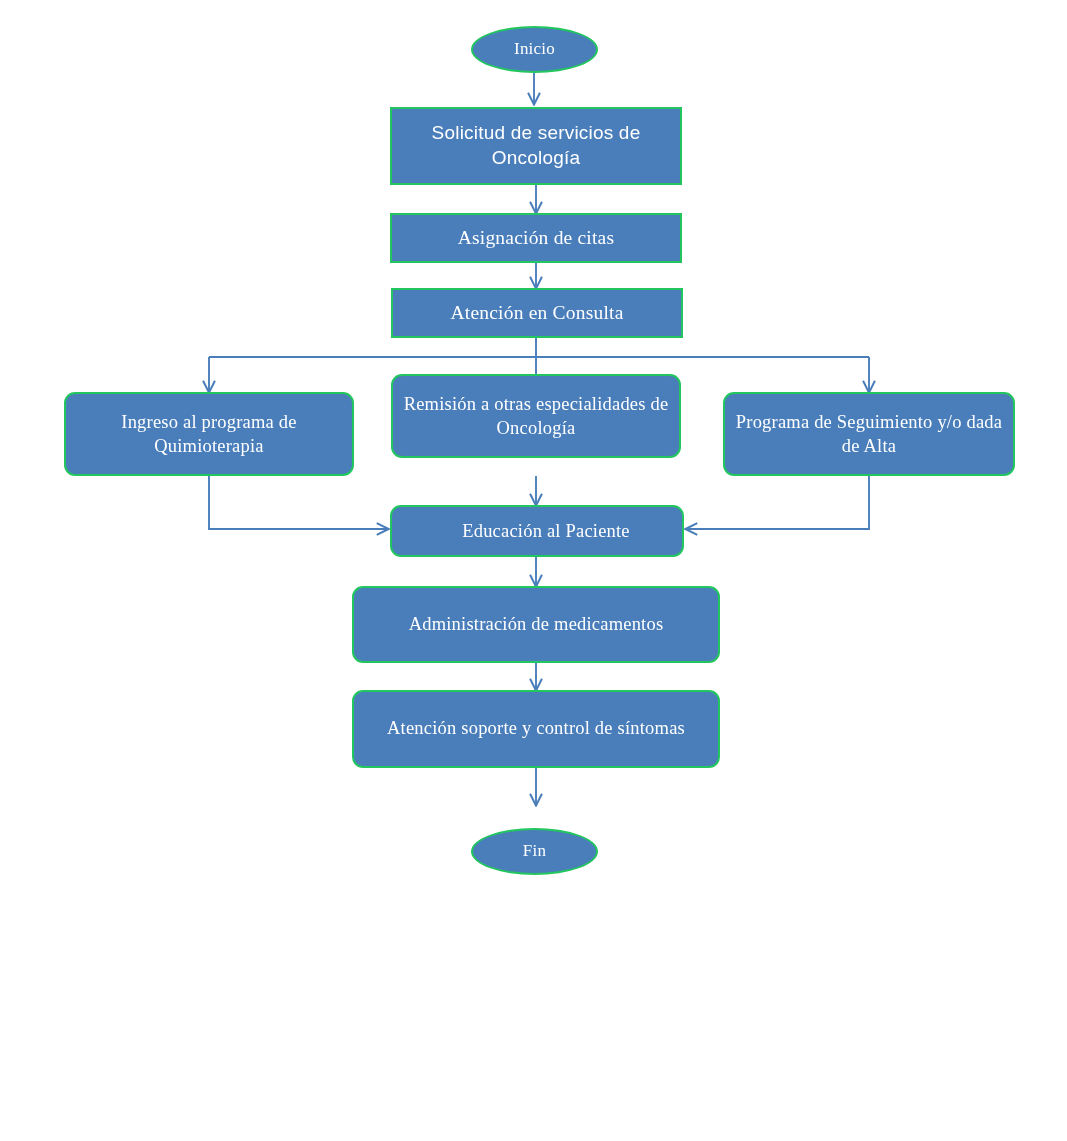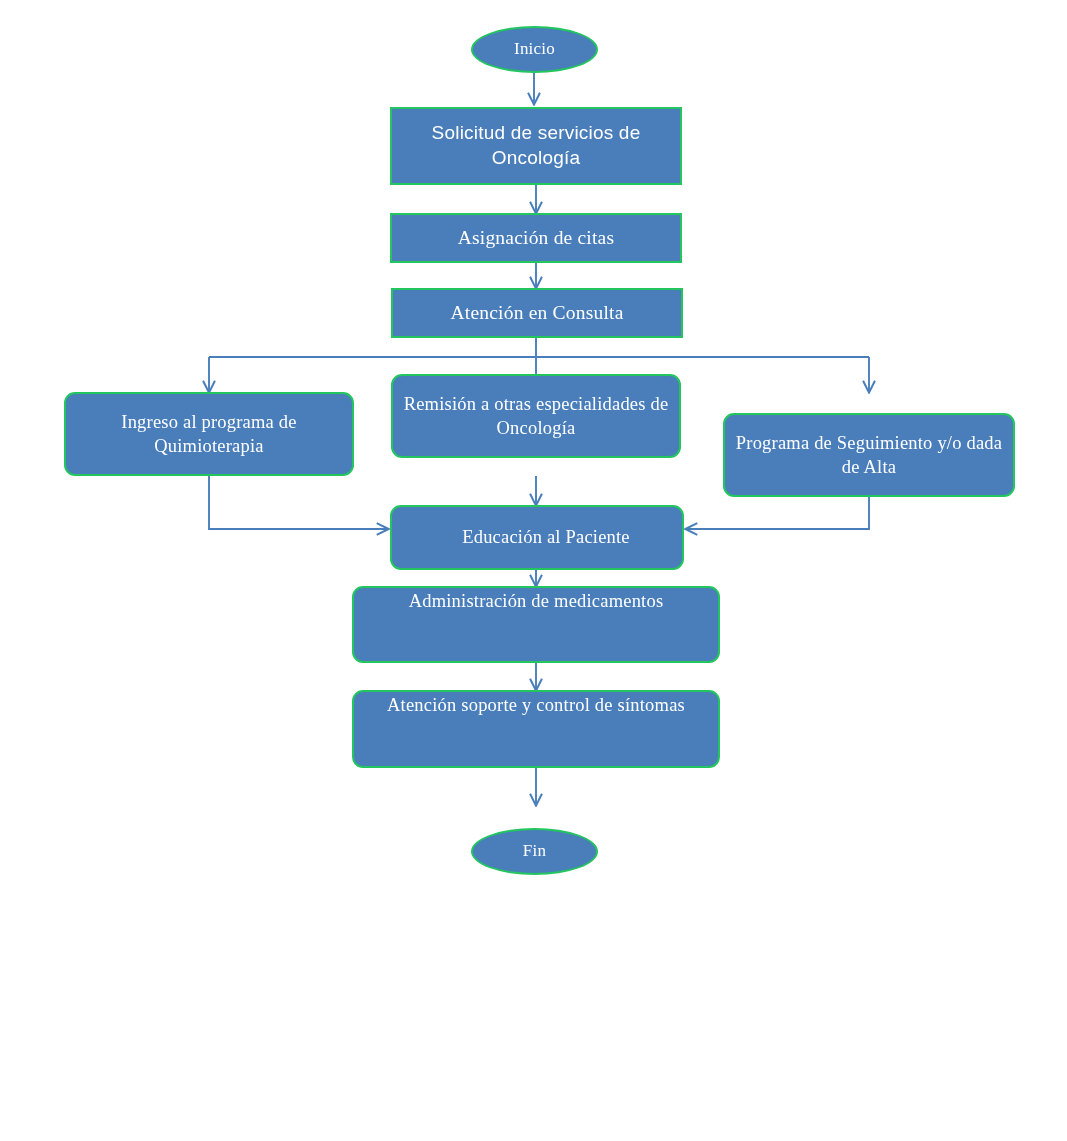--- a/index.html
+++ b/index.html
@@ -36,21 +36,21 @@
     line-height: 1.30;
     letter-spacing: 0.2px;
     z-index: 2;
   }
   .node.terminal {
     border-radius: 50%;
     border-width: 2px;
   }
   .node.topalign {
     align-items: flex-start;
-    padding-top: 1px;
+    padding-top: 24px;
   }
   .node .label {
     display: block;
     width: 100%;
     padding: 0 8px;
     box-sizing: border-box;
   }
   .fs-sans {
     font-family: "Liberation Sans", "DejaVu Sans", sans-serif;
     font-size: 19px;
@@ -119,25 +119,25 @@
   </div>
 
   <div class="node fs-serif-18" style="left:64px; top:392px; width:290px; height:84px;">
     <span class="label">Ingreso al programa de Quimioterapia</span>
   </div>
 
   <div class="node fs-serif-18" style="left:391px; top:374px; width:290px; height:84px;">
     <span class="label">Remisión a otras especialidades de Oncología</span>
   </div>
 
-  <div class="node fs-serif-18" style="left:723px; top:413px; width:292px; height:84px;align-items:center;">
+  <div class="node fs-serif-18" style="left:723px; top:392px; width:292px; height:84px;align-items:center;">
     <span class="label">Programa de Seguimiento y/o dada de Alta</span>
   </div>
 
-  <div class="node fs-serif-18" style="left:390px; top:505px; width:294px; height:65px;padding-left:18px;">
+  <div class="node fs-serif-18" style="left:390px; top:505px; width:294px; height:52px;padding-left:18px;">
     <span class="label">Educación al Paciente</span>
   </div>
 
   <div class="node topalign fs-serif-18" style="left:352px; top:586px; width:368px; height:77px;">
     <span class="label">Administración de medicamentos</span>
   </div>
 
   <div class="node topalign fs-serif-18" style="left:352px; top:690px; width:368px; height:78px;">
     <span class="label">Atención soporte y control de síntomas</span>
   </div>

